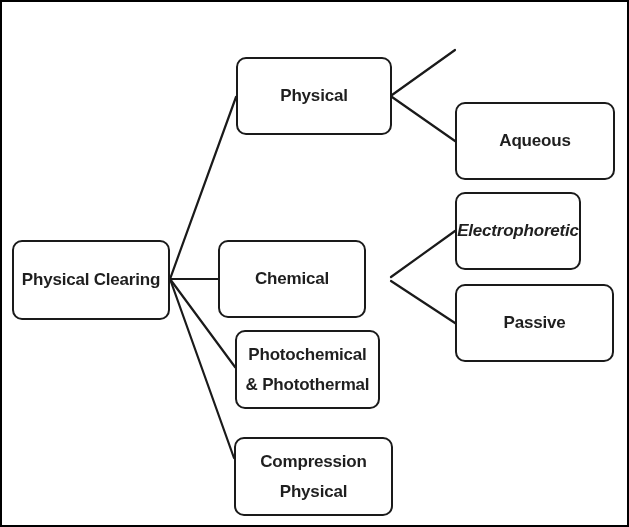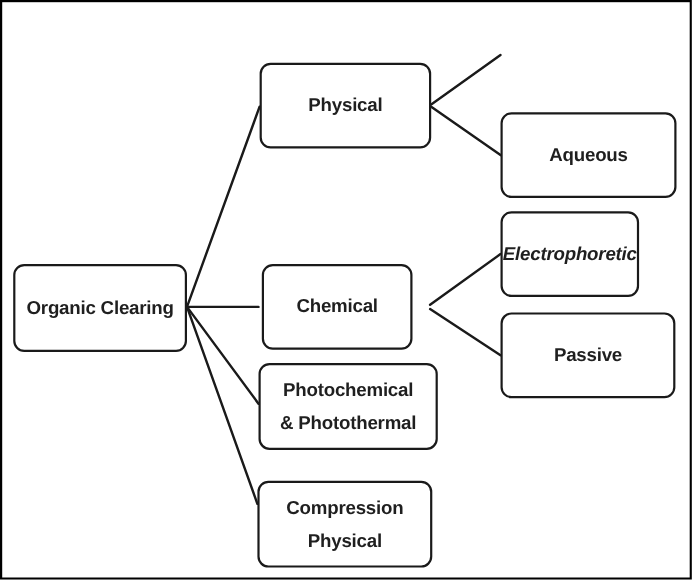--- a/index.html
+++ b/index.html
@@ -37,22 +37,22 @@
     text-align: center;
     font-weight: 700;
     font-size: 17px;
     color: #1f1f1f;
     line-height: 1.72;
     letter-spacing: -0.2px;
   }
   
   .n-optical         { left: 10px;  top: 238px; width: 158px; height: 80px; }
   .n-physical        { left: 234px; top: 55px;  width: 156px; height: 78px; }
-  .n-chemical        { left: 236px; top: 238px; width: 137px; height: 78px; }
-  .n-photochemical   { left: 233px; top: 328px; width: 163px; height: 79px; text-align: right; }
+  .n-chemical        { left: 216px; top: 238px; width: 148px; height: 78px; }
+  .n-photochemical   { left: 233px; top: 328px; width: 145px; height: 79px; text-align: right; }
   .n-compression     { left: 232px; top: 419px; width: 159px; height: 79px; margin-top: 16px; }
   .n-organic         { left: 453px; top: 8px;   width: 160px; height: 80px; }
   .n-aqueous         { left: 453px; top: 100px; width: 160px; height: 78px; }
   .n-electrophoretic { left: 453px; top: 190px; width: 126px; height: 78px; font-style: italic; }
   .n-passive         { left: 453px; top: 282px; width: 159px; height: 78px; }
   .node span { display: block; }
 </style>
 </head>
 <body>
 
@@ -63,21 +63,21 @@
     <line x1="168" y1="277" x2="233" y2="277"></line>
     <line x1="168" y1="277" x2="233" y2="365"></line>
     <line x1="168" y1="277" x2="232" y2="456"></line>
     <line x1="390" y1="93" x2="453" y2="48"></line>
     <line x1="390" y1="95" x2="453" y2="139"></line>
     <line x1="389" y1="275" x2="453" y2="229"></line>
     <line x1="389" y1="279" x2="453" y2="321"></line>
   </svg>
 
   <div class="node n-optical">
-    <span>Organic Clearing</span>
+    <span>Physical Clearing</span>
   </div>
 
   <div class="node n-physical">
     <span>Physical</span>
   </div>
 
   <div class="node n-chemical">
     <span>Chemical</span>
   </div>
 

